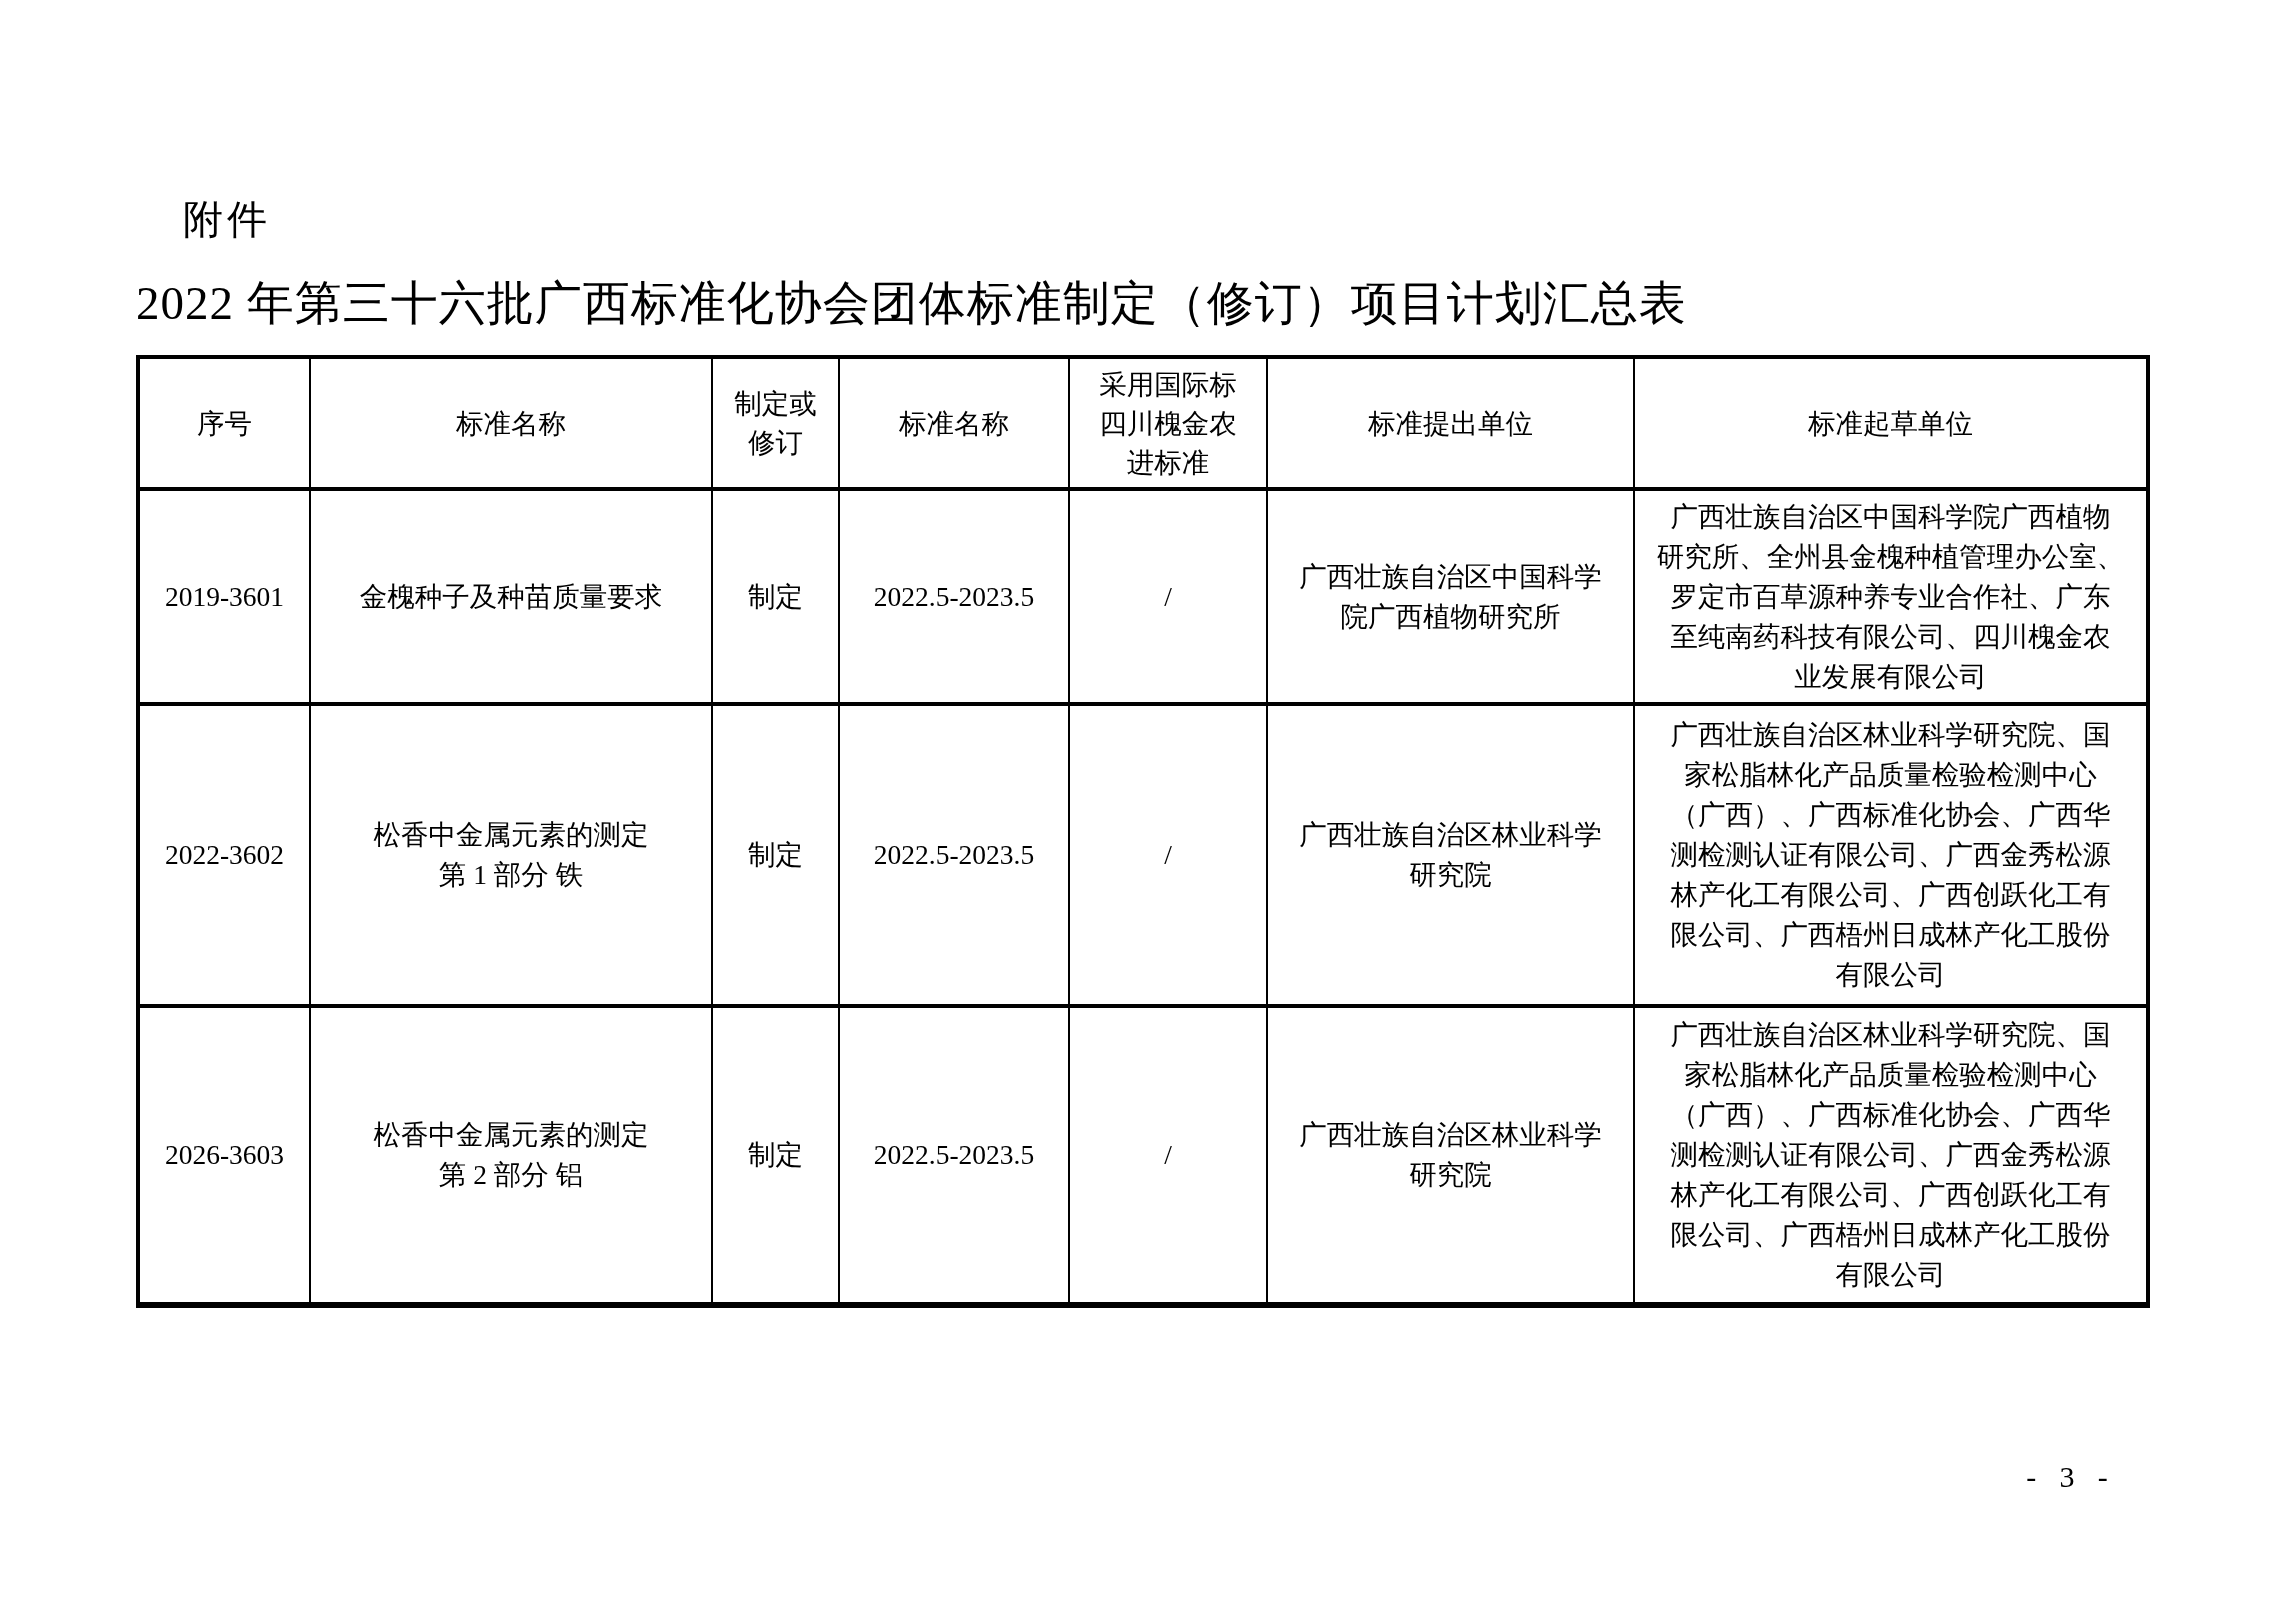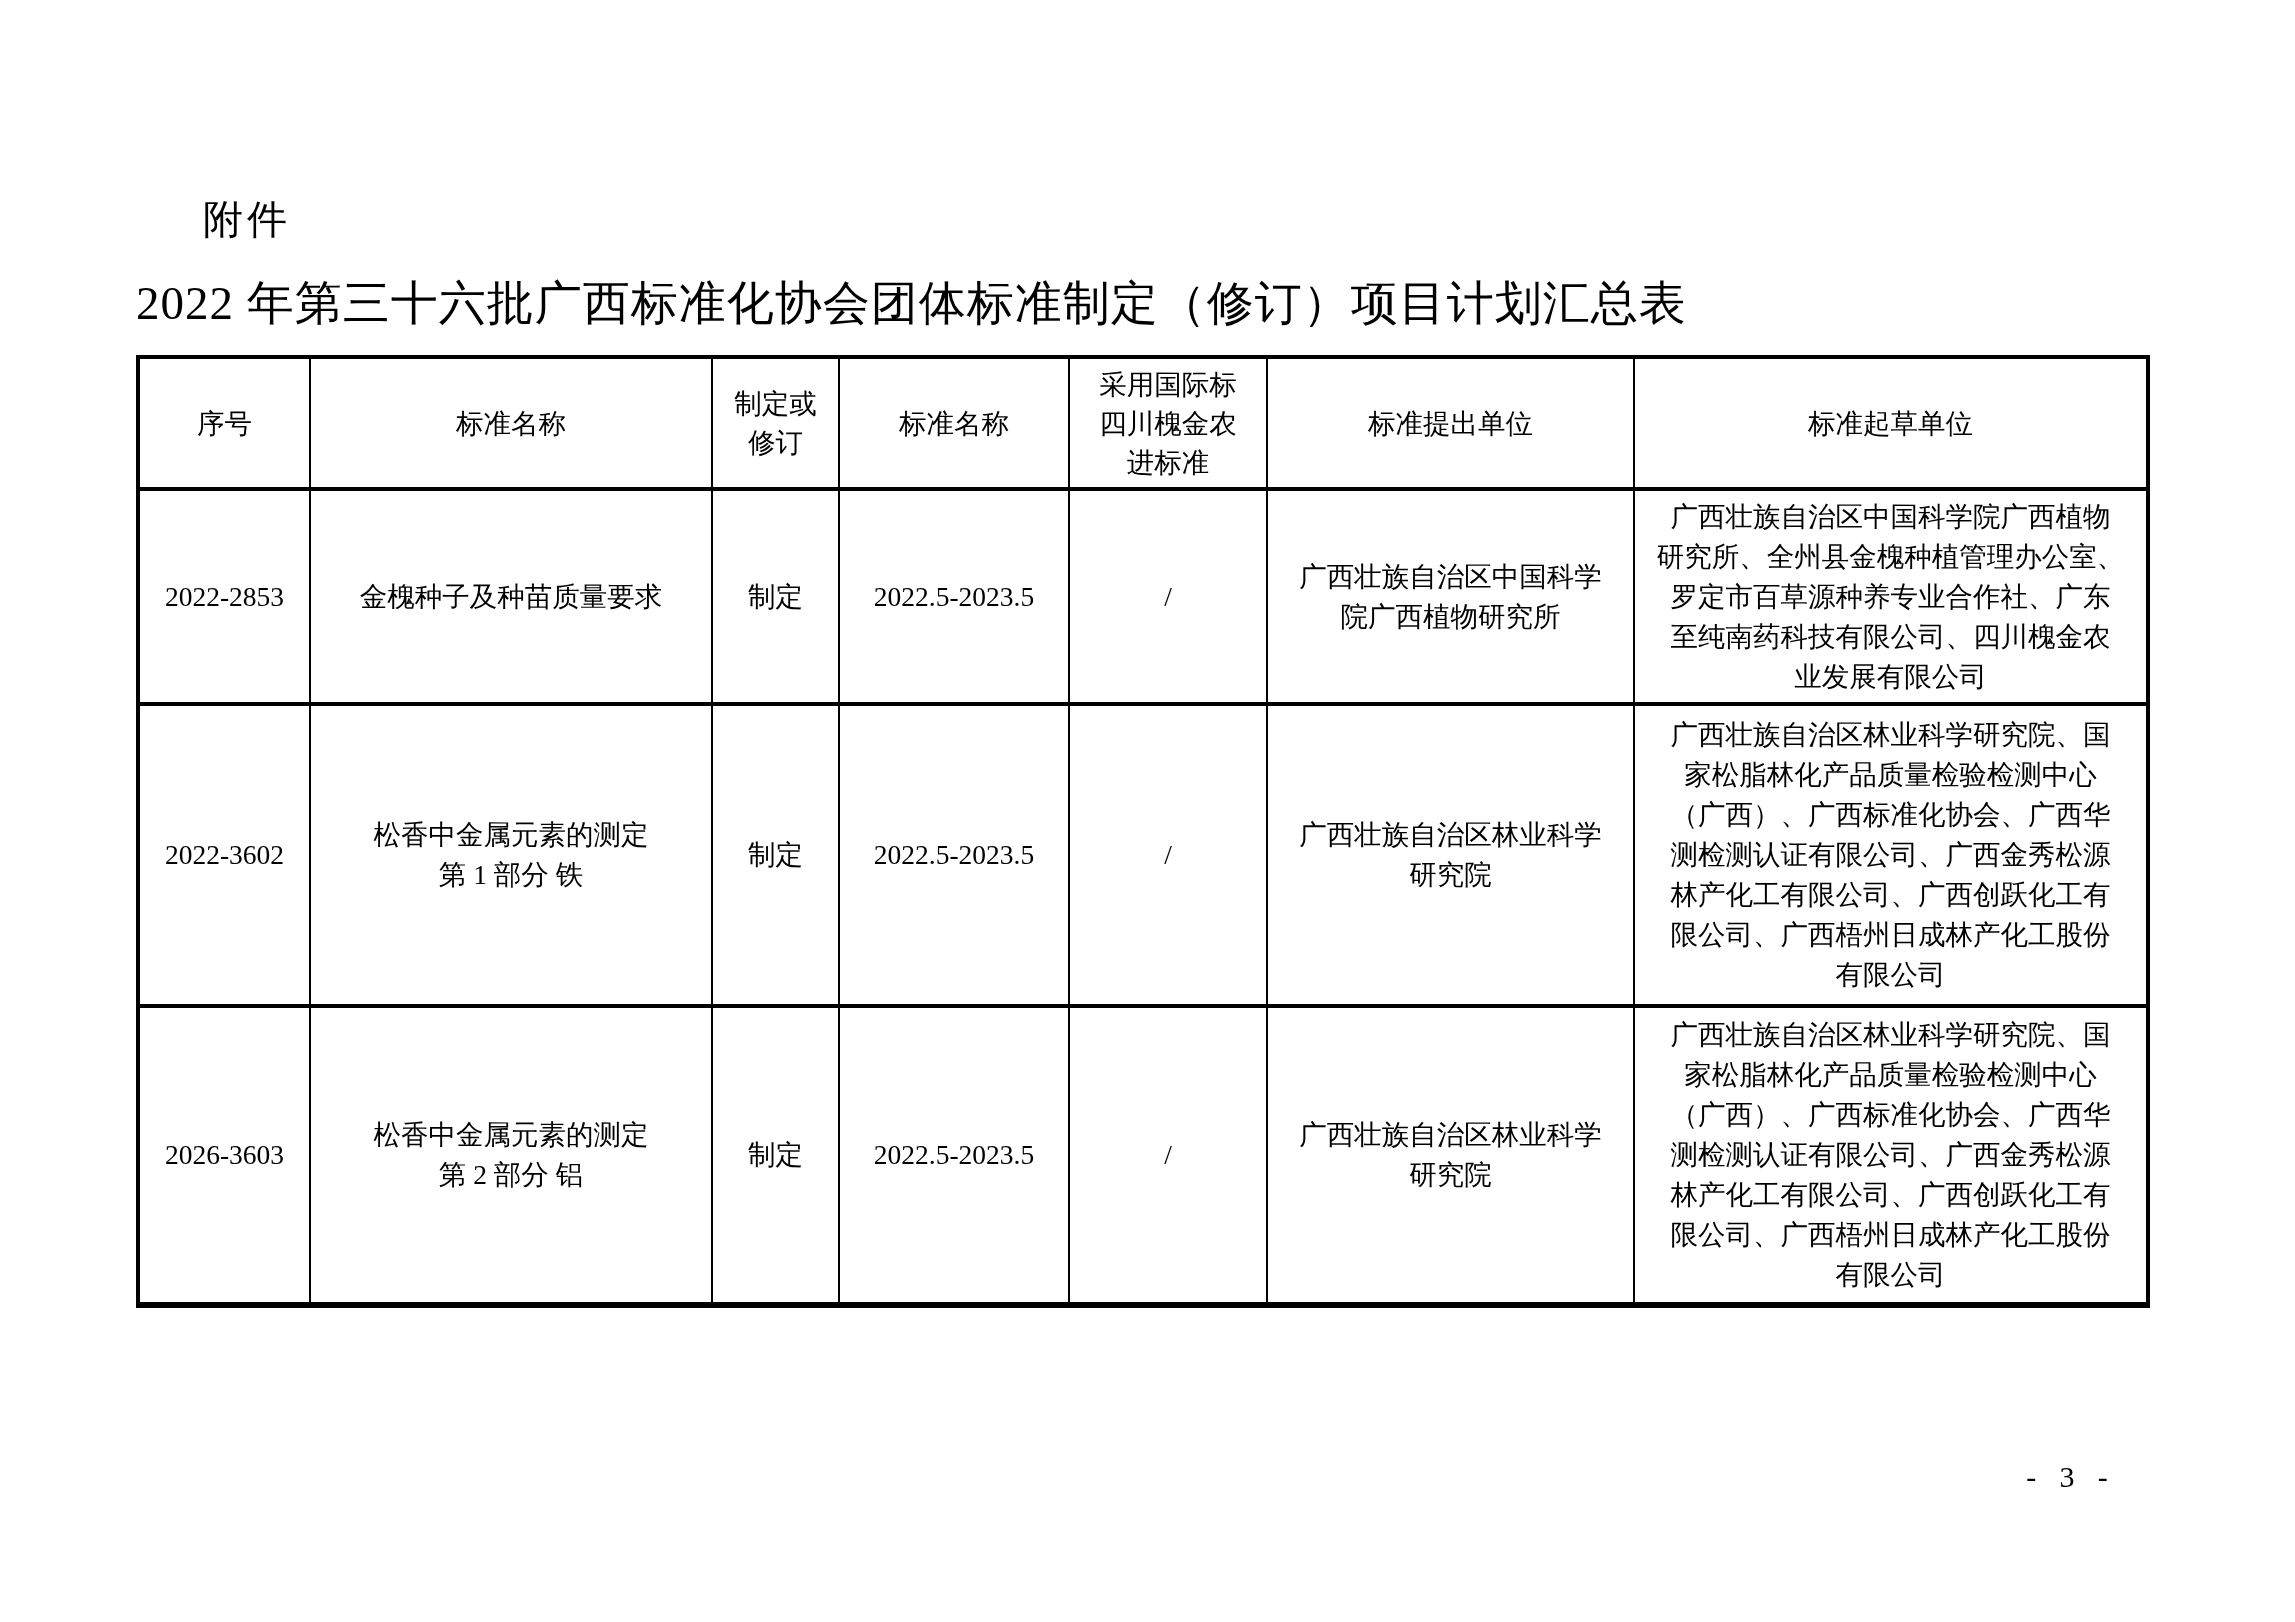--- a/index.html
+++ b/index.html
@@ -16,21 +16,20 @@
     overflow: hidden;
   }
 
   .attachment-label {
     position: absolute;
     left: 183px;
     top: 196px;
     font-size: 40px;
     line-height: 1.2;
     letter-spacing: 3.9px;
-    margin-left: 20px;
   }
 
   .doc-title {
     position: absolute;
     left: 136px;
     top: 275px;
     width: 2009px;
     text-align: left;
     font-size: 47px;
     line-height: 1.2;
@@ -117,21 +116,21 @@
         <th>标准名称</th>
         <th>采用国际标
 四川槐金农
 进标准</th>
         <th>标准提出单位</th>
         <th>标准起草单位</th>
       </tr>
     </thead>
     <tbody>
       <tr class="r1">
-        <td>2022-2853</td>
+        <td>2019-3601</td>
         <td>金槐种子及种苗质量要求</td>
         <td>制定</td>
         <td>2022.5-2023.5</td>
         <td>/</td>
         <td>广西壮族自治区中国科学
 院广西植物研究所</td>
         <td class="drafter">广西壮族自治区中国科学院广西植物
 研究所、全州县金槐种植管理办公室、
 罗定市百草源种养专业合作社、广东
 至纯南药科技有限公司、四川槐金农

